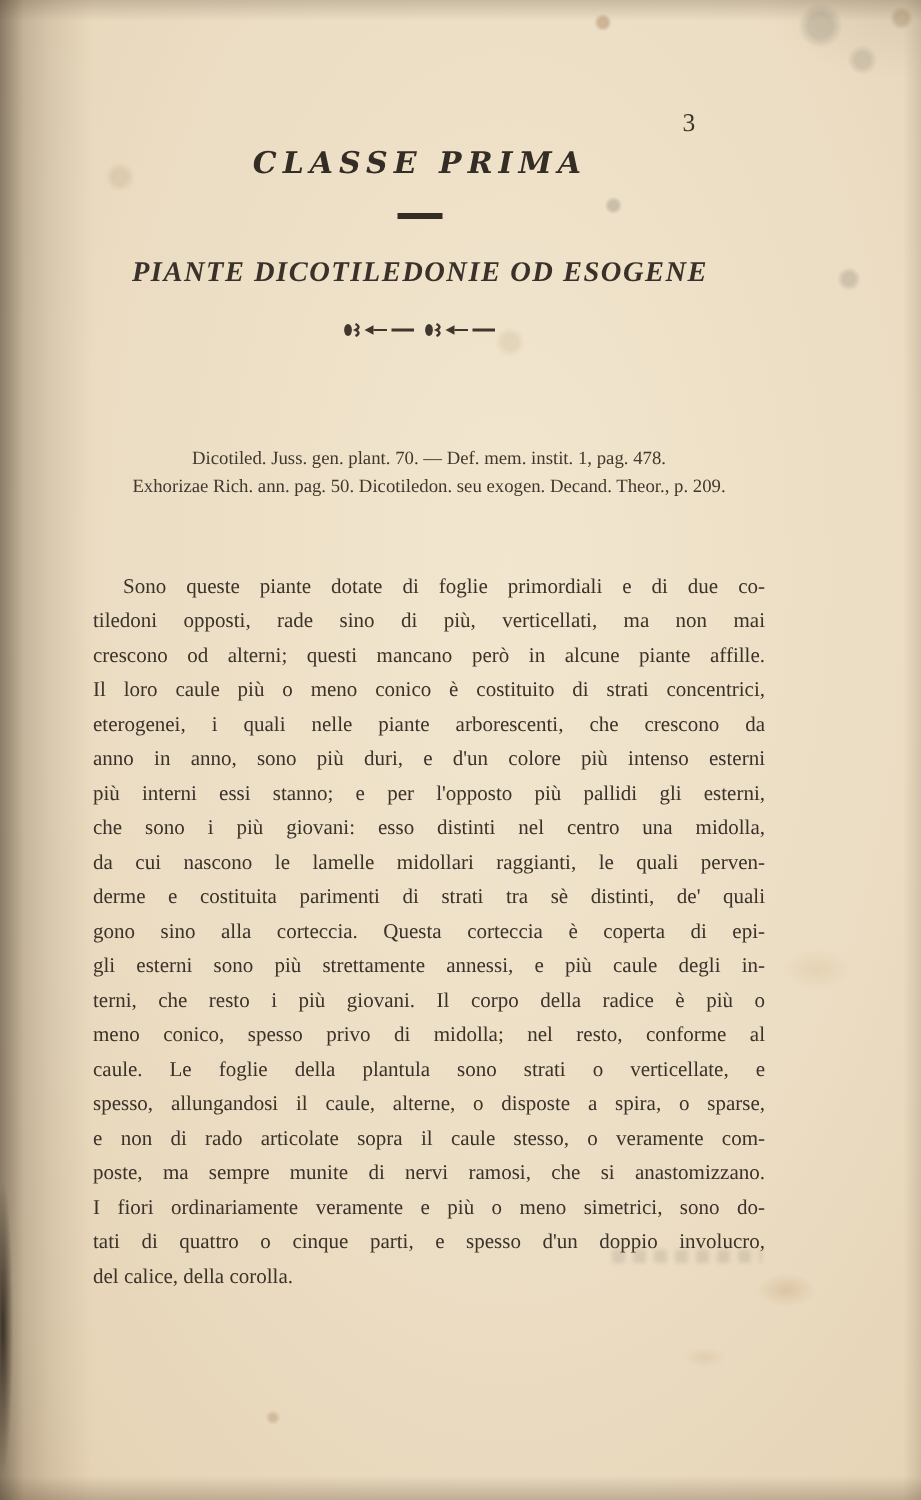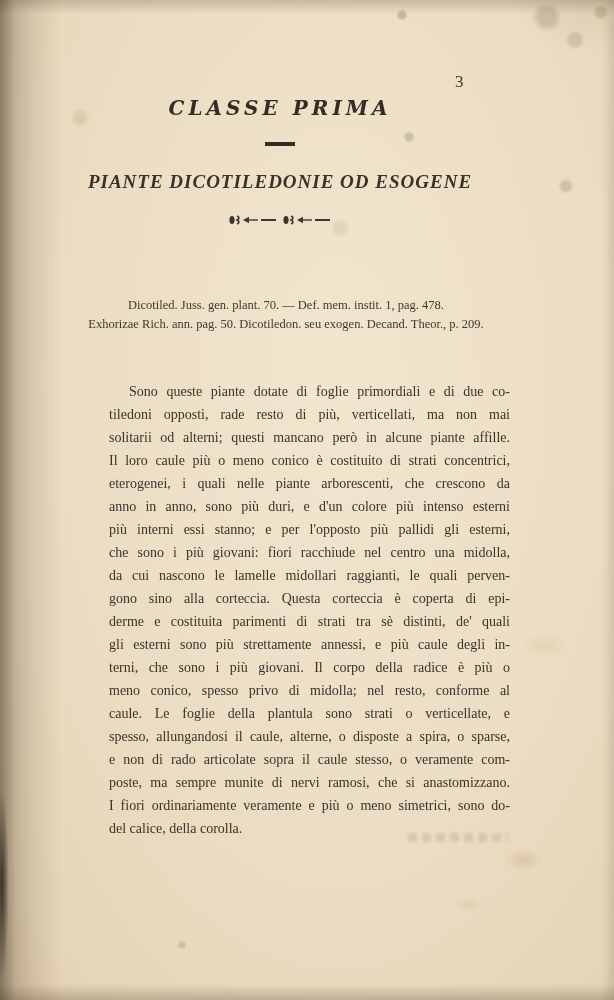--- a/index.html
+++ b/index.html
@@ -80,21 +80,20 @@
   }
 
   .body-text {
     position:absolute; top:380px; left:62px; width:448px;
     font-size:14px; color:#3b3229;
   }
   .body-text .line {
     height:23px; line-height:23px; overflow:hidden;
     text-align:justify; text-align-last:justify;
     white-space:normal;
-    margin-left:47px;
   }
   .body-text .line.first { text-indent:20px; }
   .body-text .line.last  { text-align-last:left; }
 </style>
 </head>
 <body>
 
 <div class="page">
   <div class="edges"></div>
   <div class="stains"></div>
@@ -126,33 +125,34 @@
     </div>
   </div>
 
   <div class="citations">
     <div>Dicotiled. Juss. gen. plant. 70. — Def. mem. instit. 1, pag. 478.</div>
     <div>Exhorizae Rich. ann. pag. 50. Dicotiledon. seu exogen. Decand. Theor., p. 209.</div>
   </div>
 
   <div class="body-text">
     <div class="line first">Sono queste piante dotate di foglie primordiali e di due co-</div>
-    <div class="line">tiledoni opposti, rade resto di più, verticellati, ma non mai</div>
-    <div class="line">solitarii od alterni; questi mancano però in alcune piante affille.</div>
+    <div class="line">tiledoni opposti, rade sino di più, verticellati, ma non mai</div>
+    <div class="line">crescono od alterni; questi mancano però in alcune piante affille.</div>
     <div class="line">Il loro caule più o meno conico è costituito di strati concentrici,</div>
     <div class="line">eterogenei, i quali nelle piante arborescenti, che crescono da</div>
     <div class="line">anno in anno, sono più duri, e d'un colore più intenso esterni</div>
     <div class="line">più interni essi stanno; e per l'opposto più pallidi gli esterni,</div>
-    <div class="line">che sono i più giovani: fiori racchiude nel centro una midolla,</div>
+    <div class="line">che sono i più giovani: esso distinti nel centro una midolla,</div>
     <div class="line">da cui nascono le lamelle midollari raggianti, le quali perven-</div>
+    <div class="line">derme e costituita parimenti di strati tra sè distinti, de' quali</div>
     <div class="line">gono sino alla corteccia. Questa corteccia è coperta di epi-</div>
-    <div class="line">derme e costituita parimenti di strati tra sè distinti, de' quali</div>
     <div class="line">gli esterni sono più strettamente annessi, e più caule degli in-</div>
-    <div class="line">terni, che sono i più giovani. Il corpo della radice è più o</div>
+    <div class="line">terni, che resto i più giovani. Il corpo della radice è più o</div>
     <div class="line">meno conico, spesso privo di midolla; nel resto, conforme al</div>
     <div class="line">caule. Le foglie della plantula sono strati o verticellate, e</div>
     <div class="line">spesso, allungandosi il caule, alterne, o disposte a spira, o sparse,</div>
     <div class="line">e non di rado articolate sopra il caule stesso, o veramente com-</div>
     <div class="line">poste, ma sempre munite di nervi ramosi, che si anastomizzano.</div>
     <div class="line">I fiori ordinariamente veramente e più o meno simetrici, sono do-</div>
+    <div class="line">tati di quattro o cinque parti, e spesso d'un doppio involucro,</div>
     <div class="line last">del calice, della corolla.</div>
   </div>
 </div>
 
 </body></html>

